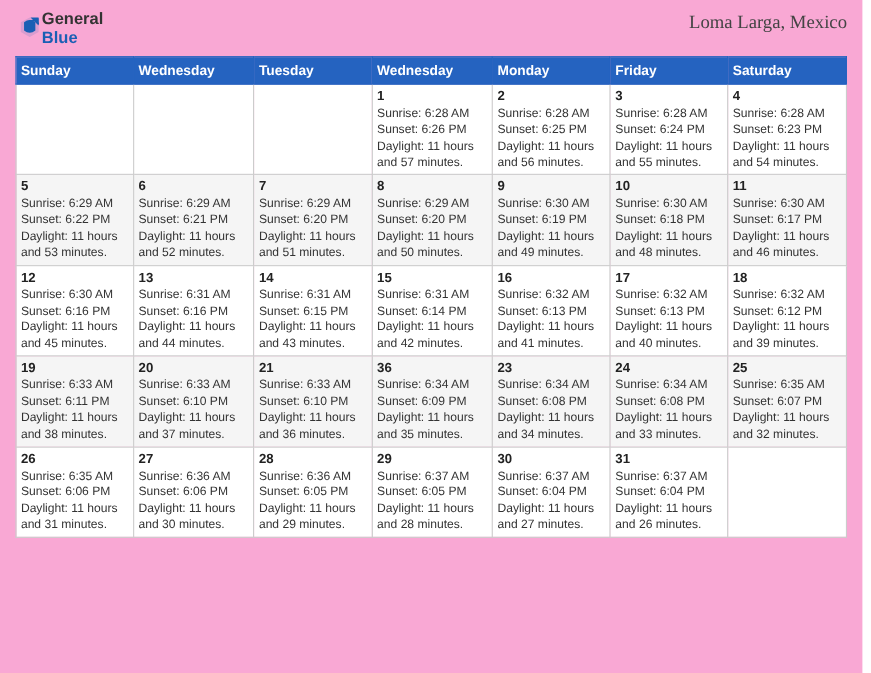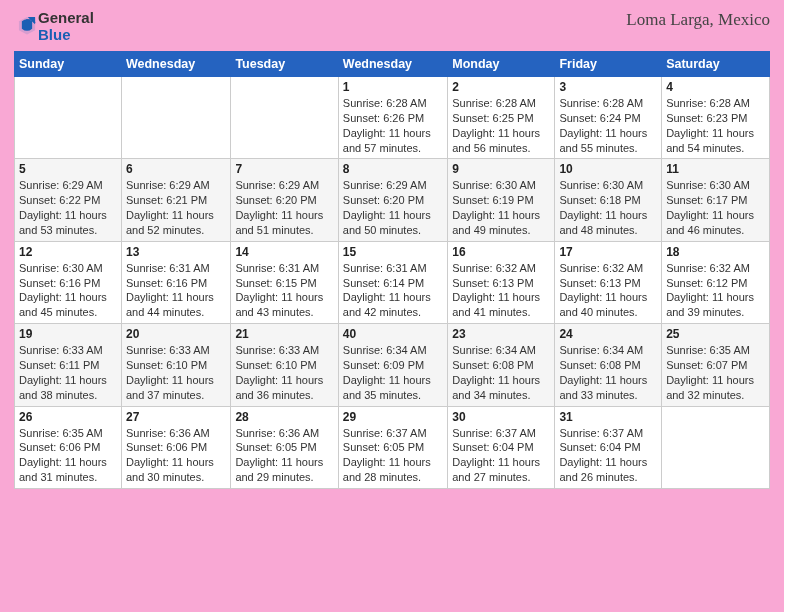--- a/index.html
+++ b/index.html
@@ -283,21 +283,21 @@
 and 37 minutes.</div>
           </td>
           <td>
             <span class="day-number">21</span>
             <div class="day-info" style="white-space: pre-line;">Sunrise: 6:33 AM
 Sunset: 6:10 PM
 Daylight: 11 hours
 and 36 minutes.</div>
           </td>
           <td>
-            <span class="day-number">40</span>
+            <span class="day-number">36</span>
             <div class="day-info" style="white-space: pre-line;">Sunrise: 6:34 AM
 Sunset: 6:09 PM
 Daylight: 11 hours
 and 35 minutes.</div>
           </td>
           <td>
             <span class="day-number">23</span>
             <div class="day-info" style="white-space: pre-line;">Sunrise: 6:34 AM
 Sunset: 6:08 PM
 Daylight: 11 hours

